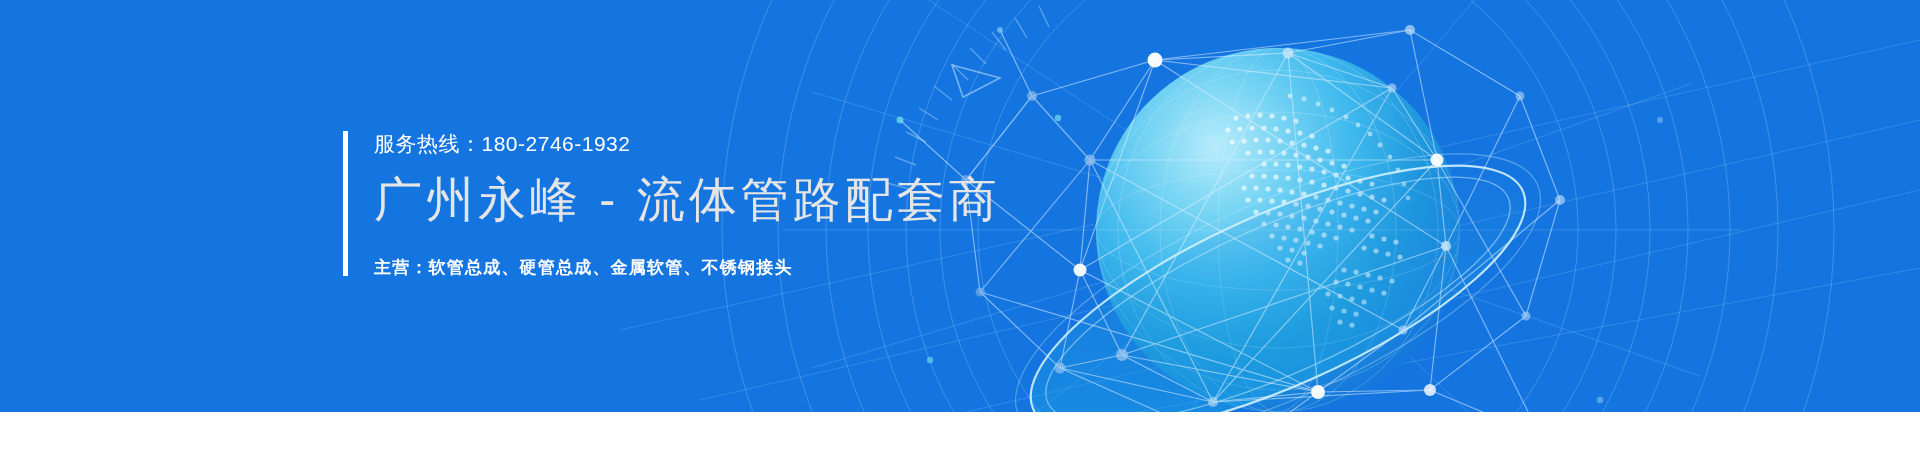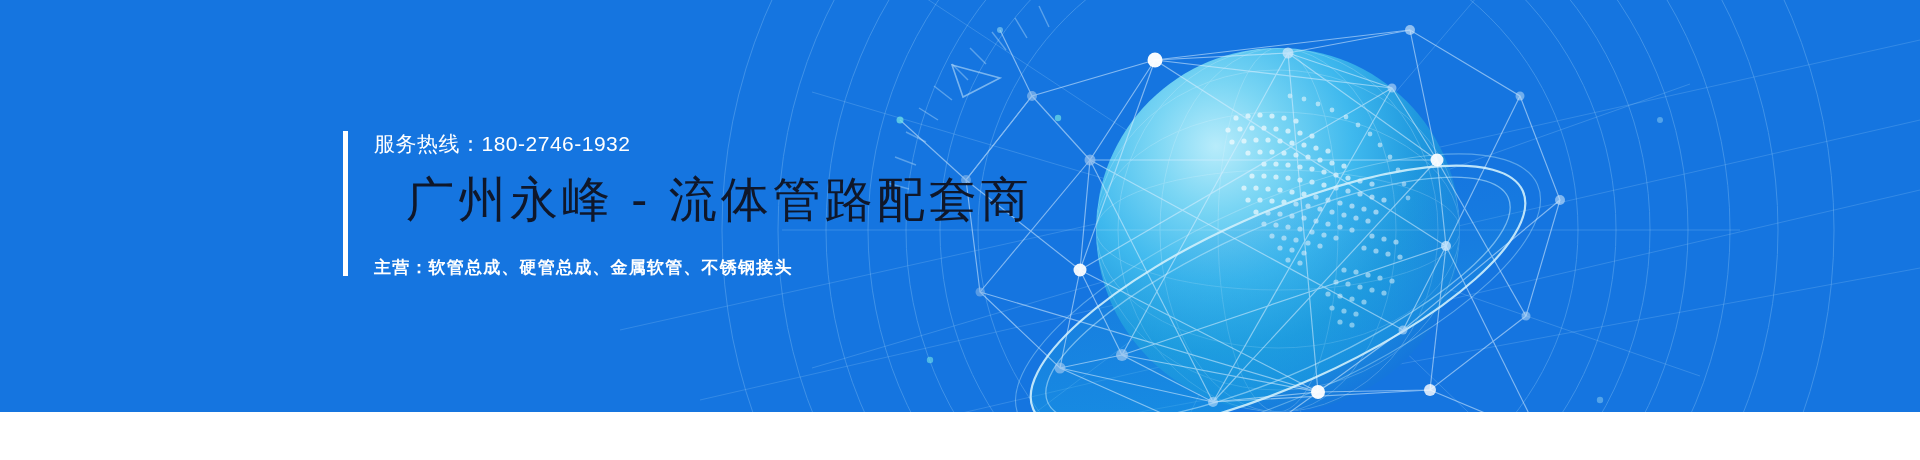--- a/index.html
+++ b/index.html
@@ -46,28 +46,27 @@
   }
   #hotline {
     color: #ffffff;
     font-size: 21px;
     letter-spacing: 0.5px;
     line-height: 1;
     margin-top: 2px;
     white-space: nowrap;
   }
   #headline {
-    color: #0f172a;
+    color: #e5e5e5;
     font-size: 48px;
     font-weight: 400;
     letter-spacing: 4px;
     line-height: 1;
     margin-top: 22px;
     white-space: nowrap;
-    margin-left: 32px;
   }
   #subtitle {
     color: #ffffff;
     font-size: 17px;
     font-weight: bold;
     letter-spacing: 1.2px;
     line-height: 1;
     margin-top: 35px;
     white-space: nowrap;
   }

